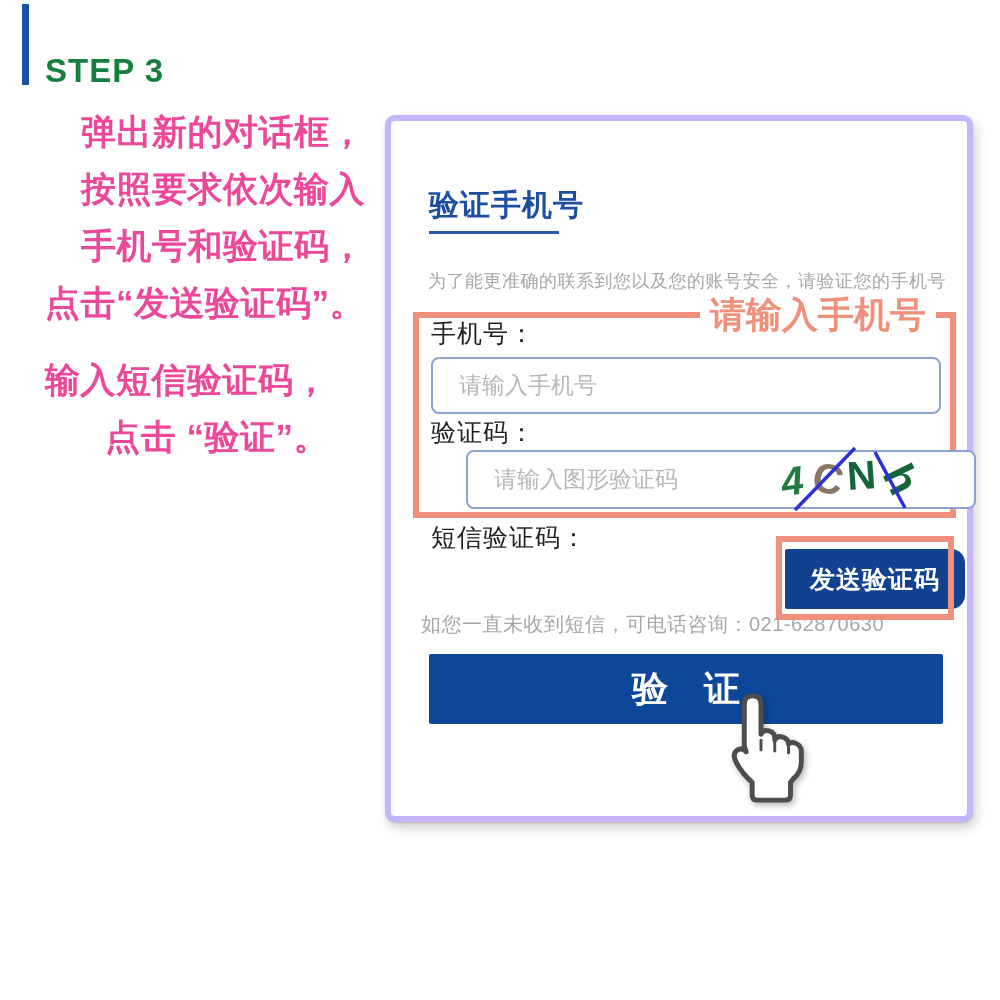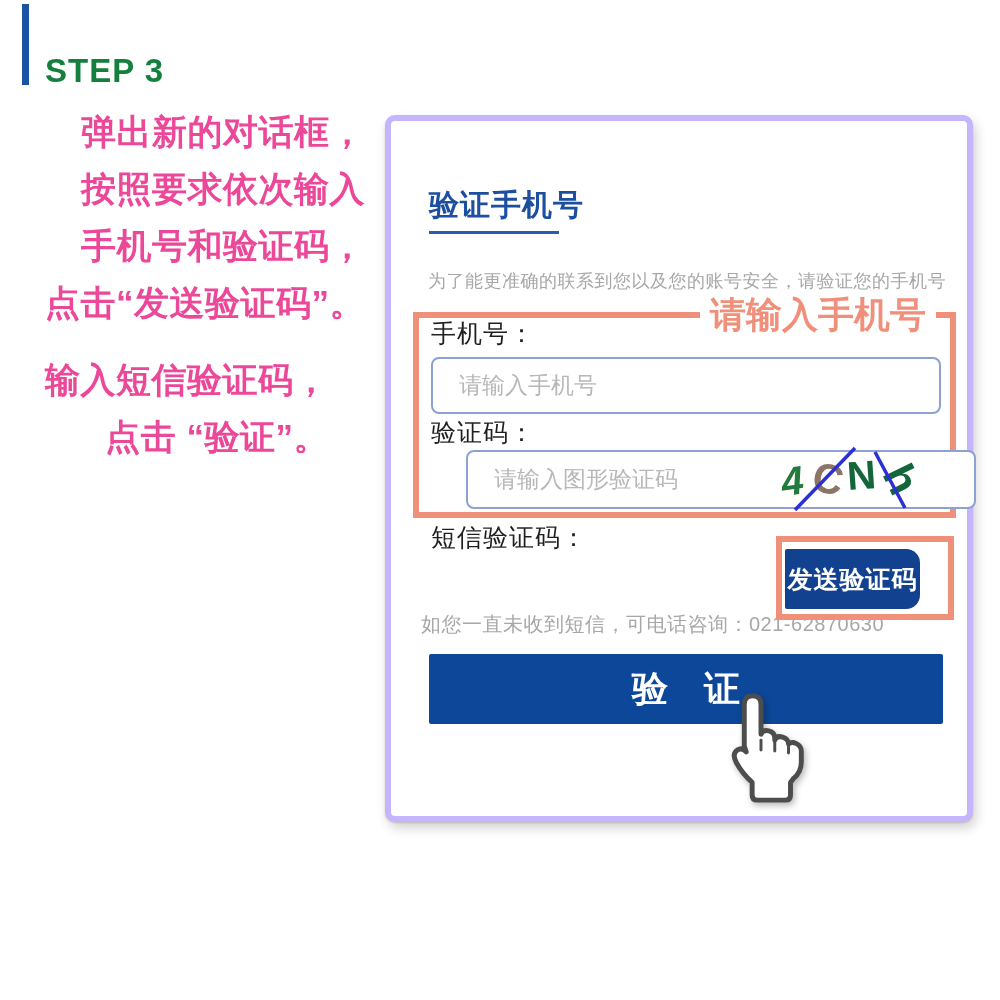--- a/index.html
+++ b/index.html
@@ -36,21 +36,21 @@
   .tinput { position:absolute; left:40px; width:510px; height:57px; border:2px solid #8ba2d2; border-radius:8px;
             background:#fff; font-size:23px; color:#333; padding:0 0 0 26px; outline:none;
             font-family:"Liberation Sans","DejaVu Sans",sans-serif; }
   .tinput::placeholder { color:#b8b8b8; opacity:1; }
   .tinput.i1 { top:236px; }
   .tinput.i3 { top:430px; width:356px; }
   .input2-wrap { position:absolute; left:40px; top:329px; width:510px; height:59px; }
   .input2-wrap .tinput { position:absolute; left:0; top:0; width:510px; height:59px;margin-left:35px; }
   .captcha { position:absolute; right:4px; top:0; width:160px; height:59px; overflow:visible; z-index:2; }
 
-  .send-btn { position:absolute; left:394px; top:428px; width:135px; height:60px; background:#12418f; color:#fff;
+  .send-btn { position:absolute; left:394px; top:428px; width:180px; height:60px; background:#12418f; color:#fff;
               font-size:25px; font-weight:bold; letter-spacing:1px; border:none; border-radius:2px 14px 14px 2px;
               display:flex; align-items:center; justify-content:center; cursor:pointer; z-index:3;
               font-family:"Liberation Sans","DejaVu Sans",sans-serif; }
   .d-note { position:absolute; left:30px; top:490px; font-size:20px; color:#a7a7a7; letter-spacing:0.5px; white-space:nowrap;text-align:center; }
 
   .verify-btn { position:absolute; left:38px; top:533px; width:514px; height:70px; background:#0d4799; color:#fff;
                 font-size:36px; font-weight:bold; border:none; border-radius:2px; display:flex; align-items:center;
                 justify-content:center; cursor:pointer; white-space:pre; z-index:4;
                 font-family:"Liberation Sans","DejaVu Sans",sans-serif; }
 

